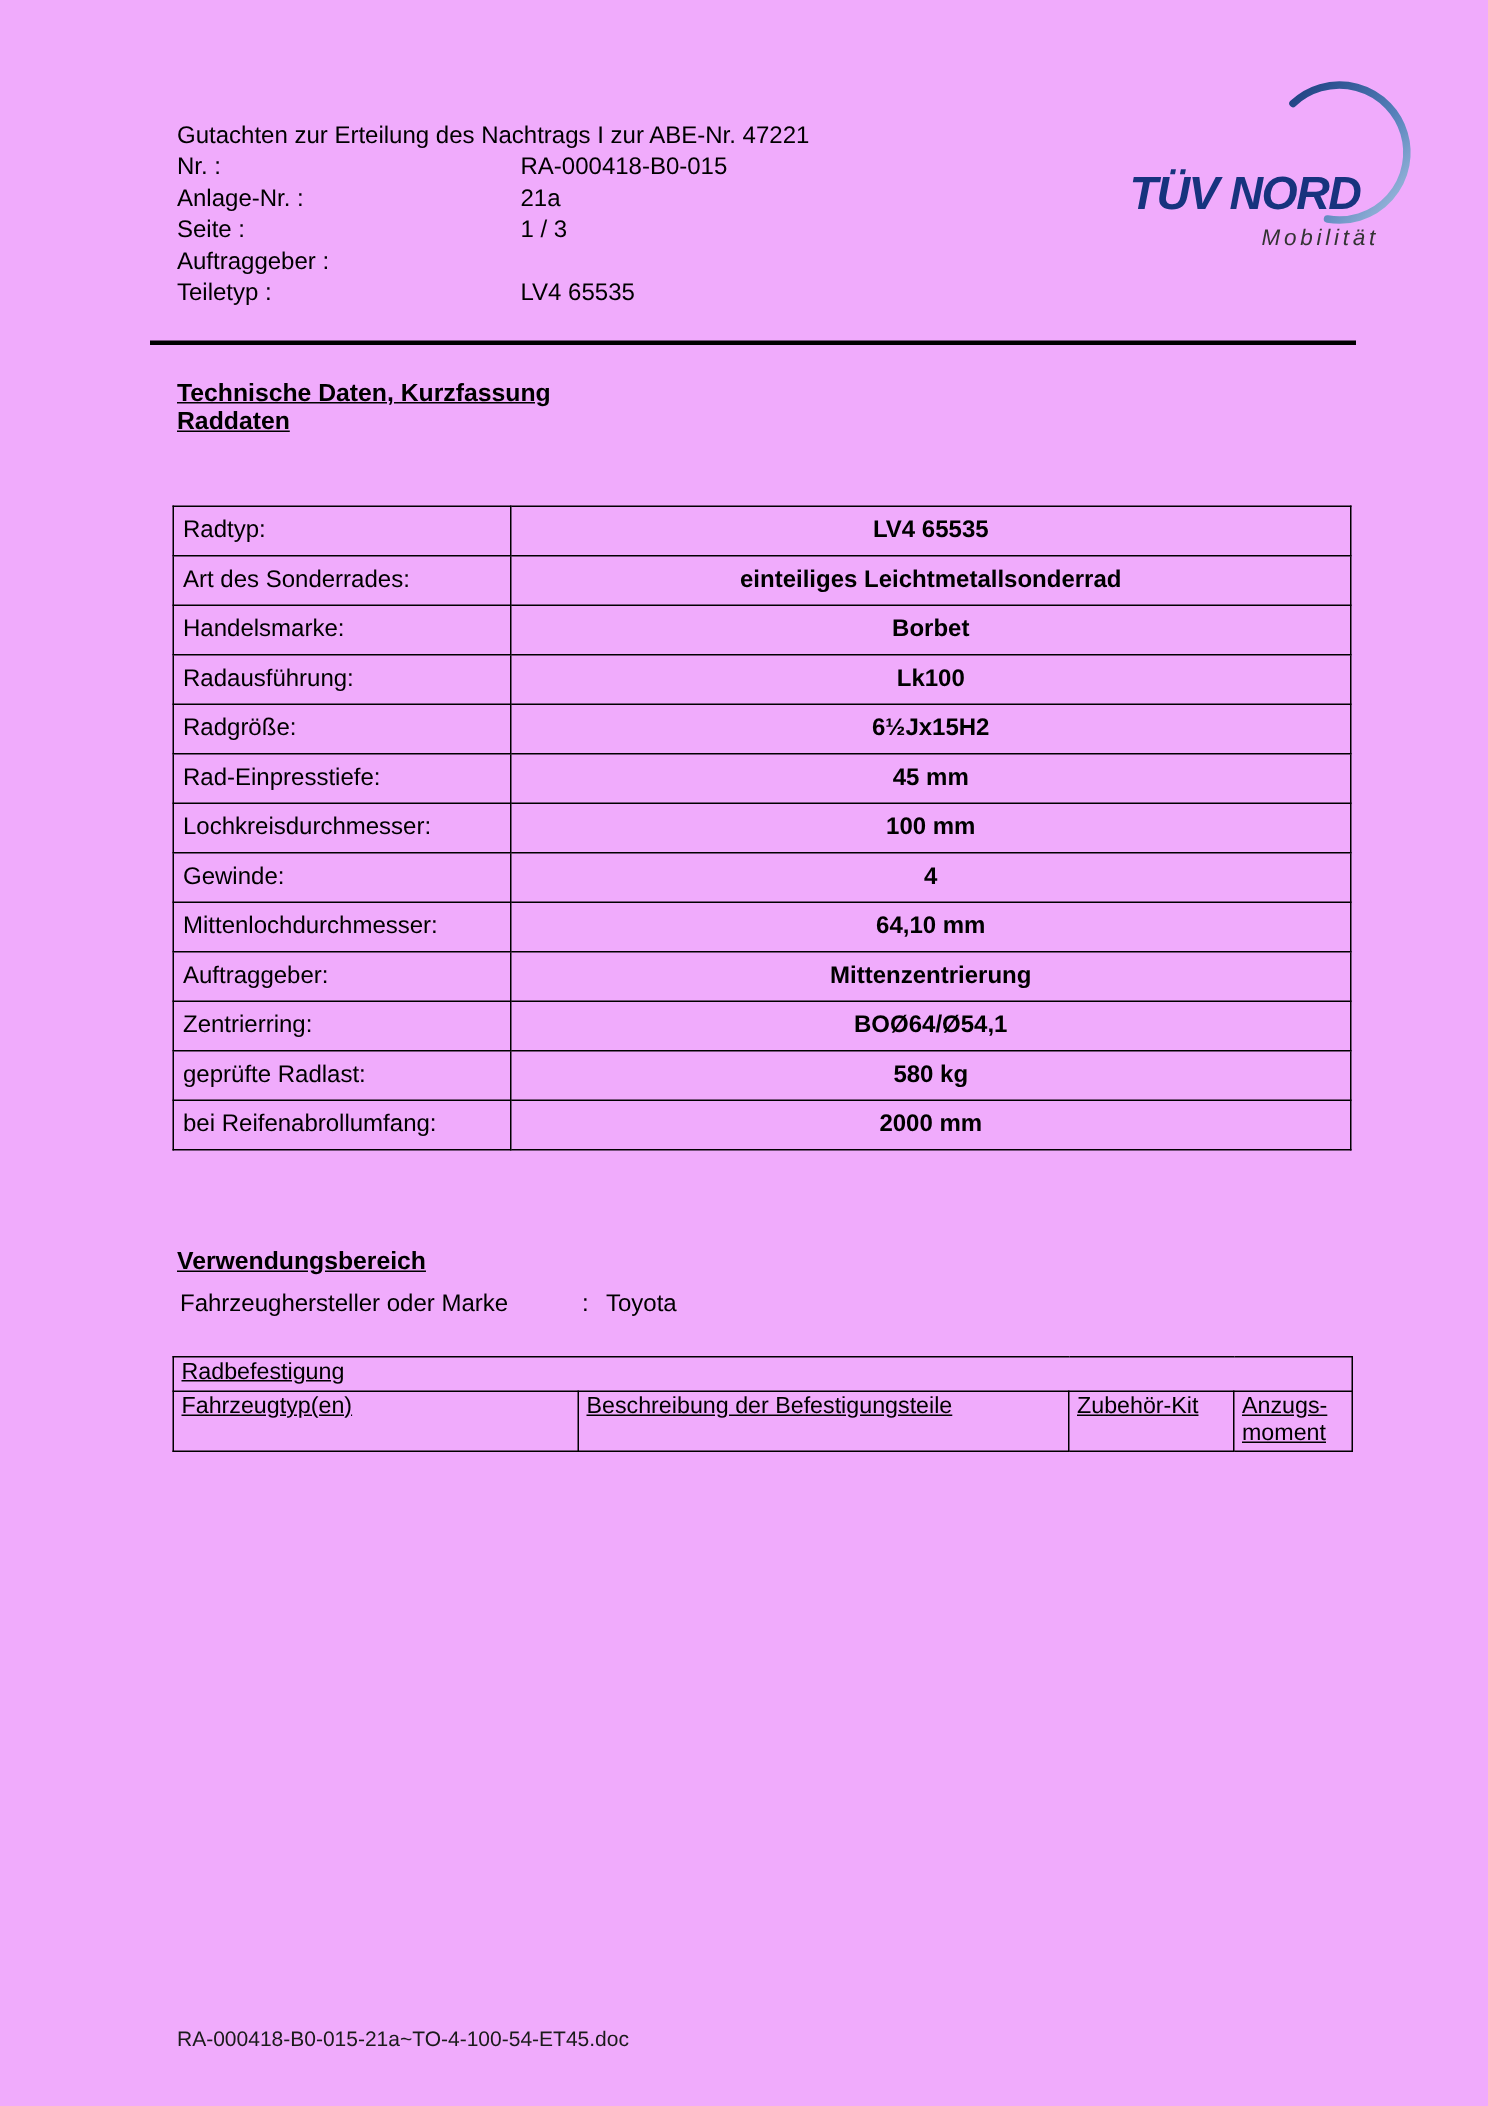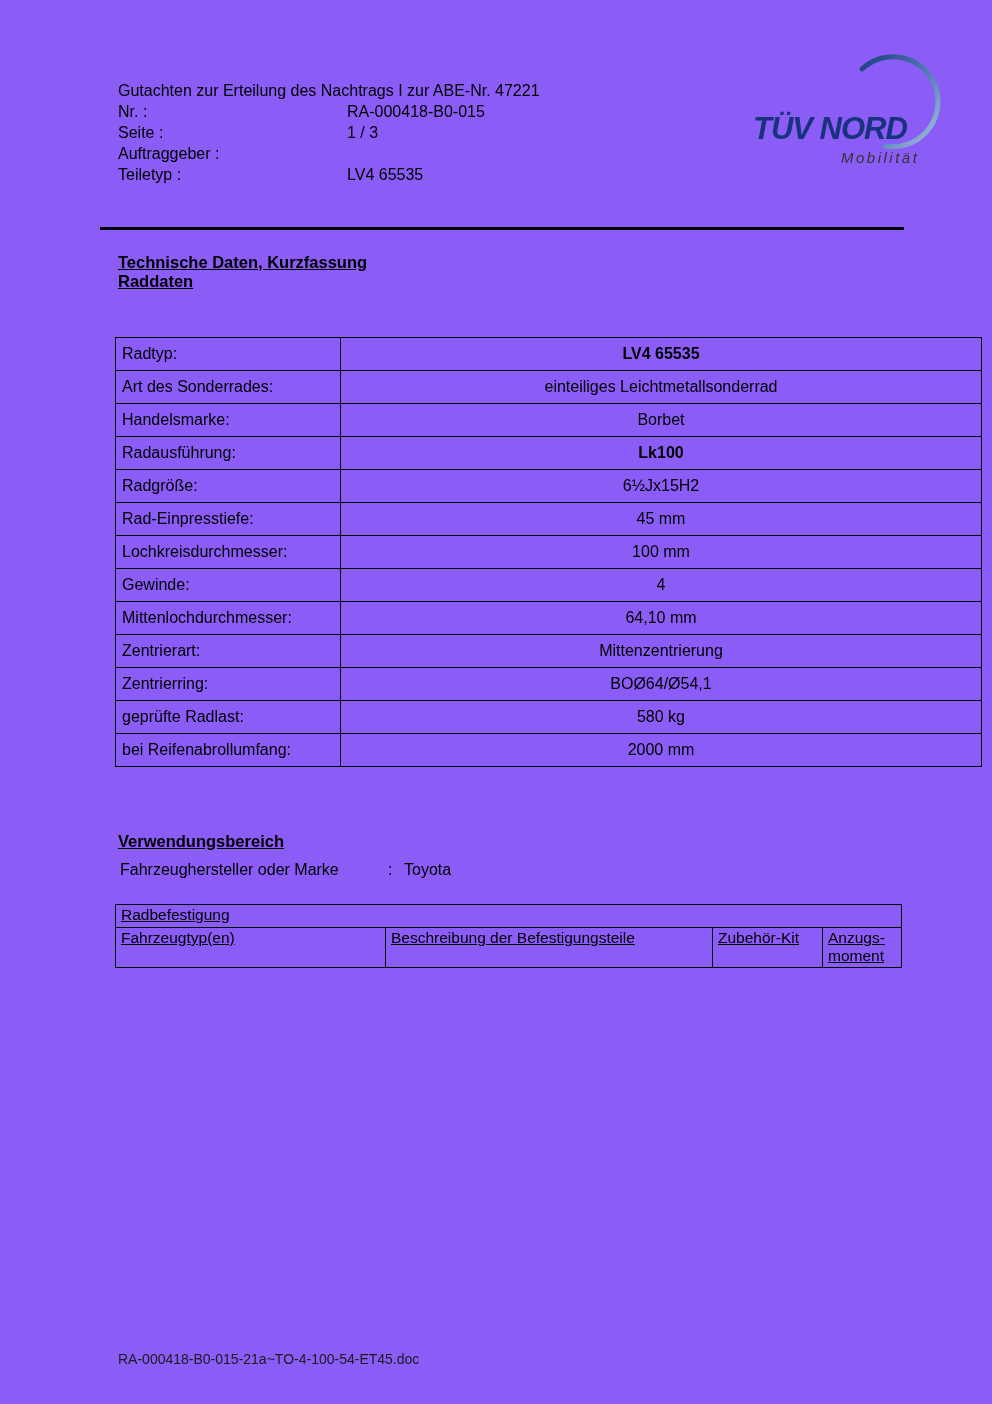--- a/index.html
+++ b/index.html
@@ -2,21 +2,21 @@
 <html><head>
 <meta charset="utf-8">
 <style>
   * { margin: 0; padding: 0; box-sizing: border-box; }
   html, body { background: #e8e8e8; }
   body { font-family: "Liberation Sans", sans-serif; color: #000; }
   .page {
     position: relative;
     width: 992px;
     height: 1404px;
-    background: #8b5cf6;
+    background: #f0abfc;
     margin: 0 auto;
     overflow: hidden;
   }
 
   
   .header-block {
     position: absolute;
     left: 118px;
     top: 80px;
     width: 620px;
@@ -58,32 +58,32 @@
   .h-tech { top: 253px; }
   .h-rad  { top: 272px; }
   .h-verw { top: 832px; }
 
   
   table { border-collapse: collapse; }
   .raddaten {
     position: absolute;
     left: 115px;
     top: 337px;
-    width: 867px;
+    width: 786px;
     table-layout: fixed;
   }
   .raddaten td {
     border: 1px solid #000;
     height: 33px;
     font-size: 16px;
     padding: 2px 6px;
     vertical-align: middle;
   }
   .raddaten td.lbl { width: 225px; text-align: left; }
-  .raddaten td.val { text-align: center; }
+  .raddaten td.val { text-align: center; font-weight: bold; }
   .raddaten td.val.b { font-weight: bold; }
 
   
   .manu-line {
     position: absolute;
     left: 120px;
     top: 861px;
     font-size: 16px;
     display: flex;
   }
@@ -128,20 +128,24 @@
 </head>
 <body>
 
 <div class="page">
 
   <div class="header-block">
     <div class="header-title">Gutachten zur Erteilung des Nachtrags I zur ABE-Nr. 47221</div>
     <div class="header-row">
       <span class="hl">Nr. :</span>
       <span class="hv">RA-000418-B0-015</span>
+    </div>
+    <div class="header-row">
+      <span class="hl">Anlage-Nr. :</span>
+      <span class="hv">21a</span>
     </div>
     <div class="header-row">
       <span class="hl">Seite :</span>
       <span class="hv">1 / 3</span>
     </div>
     <div class="header-row">
       <span class="hl">Auftraggeber :</span>
     </div>
     <div class="header-row">
       <span class="hl">Teiletyp :</span>
@@ -201,21 +205,21 @@
       </tr>
       <tr>
         <td class="lbl">Gewinde:</td>
         <td class="val">4</td>
       </tr>
       <tr>
         <td class="lbl">Mittenlochdurchmesser:</td>
         <td class="val">64,10 mm</td>
       </tr>
       <tr>
-        <td class="lbl">Zentrierart:</td>
+        <td class="lbl">Auftraggeber:</td>
         <td class="val">Mittenzentrierung</td>
       </tr>
       <tr>
         <td class="lbl">Zentrierring:</td>
         <td class="val">BOØ64/Ø54,1</td>
       </tr>
       <tr>
         <td class="lbl">geprüfte Radlast:</td>
         <td class="val">580 kg</td>
       </tr>

